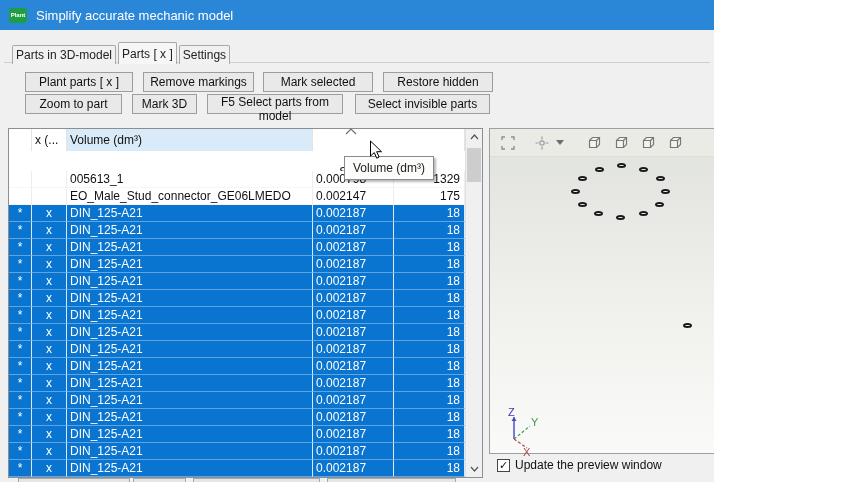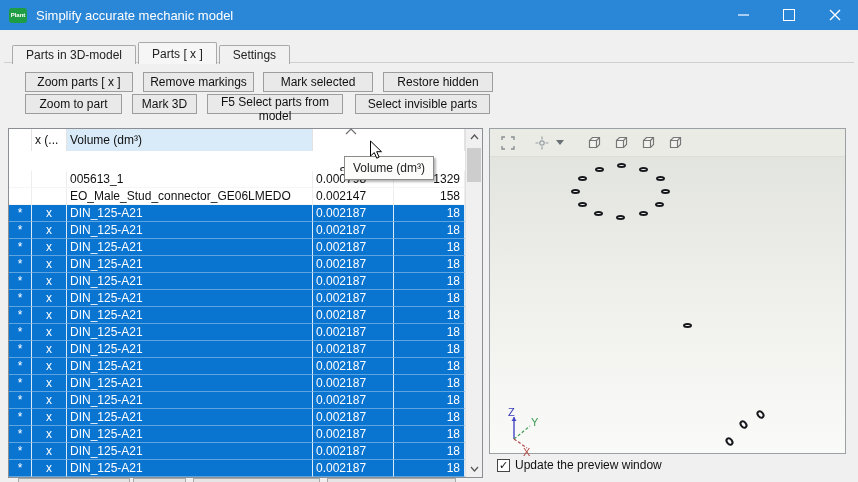--- a/index.html
+++ b/index.html
@@ -1,32 +1,32 @@
 <!DOCTYPE html>
 <html><head>
 <meta charset="utf-8">
 <style>
   html,body{margin:0;padding:0;}
-  .window{position:relative;width:858px;height:482px;background:#f0f0f0;
+  .window{position:relative;width:714px;height:482px;background:#f0f0f0;
     font-family:"Liberation Sans",sans-serif;overflow:hidden;}
 
   
   .titlebar{position:absolute;left:0;top:0;width:858px;height:30px;background:#2a86d7;
     display:flex;align-items:center;}
   .app-icon{width:18px;height:15px;margin-left:9px;background:#1f9d44;border-radius:3px;
     color:#fff;font-size:6px;font-weight:bold;display:flex;align-items:center;justify-content:center;}
   .title-text{color:#fff;font-size:13px;margin-left:9px;}
   .win-controls{margin-left:auto;display:flex;height:100%;}
   .win-btn{width:46px;height:100%;display:flex;align-items:center;justify-content:center;}
   .min-glyph{width:11px;height:2px;background:#a8cdf0;}
   .max-glyph{width:10px;height:10px;border:1px solid #fff;background:transparent;}
 
   
   .tabstrip{position:absolute;left:12px;top:42px;display:flex;align-items:flex-end;z-index:2;}
-  .tab{height:18px;padding:0 13px;font-size:12px;color:#222;background:#f1f1f1;
+  .tab{height:18px;padding:0 3px;font-size:12px;color:#222;background:#f1f1f1;
     border:1px solid #a9a9a9;border-bottom:none;display:flex;align-items:center;
     margin-right:2px;border-radius:2px 2px 0 0;}
   .tab.active{height:21px;background:#f6f6f6;z-index:3;text-align:right;}
   .tabline{position:absolute;left:4px;top:62px;right:4px;border-top:1px solid #cfcfcf;}
 
   
   .cmd{position:absolute;height:20px;background:#e9e9e9;border:1px solid #9d9d9d;
     font-family:"Liberation Sans",sans-serif;font-size:12px;color:#111;padding:0;}
   .r1{top:72px;} .r2{top:94px;}
   #b1{left:25px;width:108px;} #b2{left:143px;width:111px;} #b3{left:263px;width:110px;} #b4{left:383px;width:110px;}
@@ -127,21 +127,21 @@
     </div>
   </div>
 
   <div class="tabline"></div>
   <div class="tabstrip">
     <div class="tab">Parts in 3D-model</div>
     <div class="tab active">Parts [ x ]</div>
     <div class="tab">Settings</div>
   </div>
 
-  <button class="cmd r1" id="b1">Zoom parts [ x ]</button>
+  <button class="cmd r1" id="b1">Plant parts [ x ]</button>
   <button class="cmd r1" id="b2">Remove markings</button>
   <button class="cmd r1" id="b3">Mark selected</button>
   <button class="cmd r1" id="b4">Restore hidden</button>
   <button class="cmd r2" id="b5">Zoom to part</button>
   <button class="cmd r2" id="b6">Mark 3D</button>
   <button class="cmd r2" id="b7">F5 Select parts from model</button>
   <button class="cmd r2" id="b8">Select invisible parts</button>
 
   <div class="table-panel">
     <div class="head-wrap">
@@ -202,21 +202,21 @@
           <div class="cl cn">005613_1</div>
           <div class="cl cv">0.000798</div>
           <div class="cl cs">1329</div>
           <div class="cl cf"></div>
         </div>
         <div class="trow grid">
           <div class="cl cm"></div>
           <div class="cl cx"></div>
           <div class="cl cn">EO_Male_Stud_connector_GE06LMEDO</div>
           <div class="cl cv">0.002147</div>
-          <div class="cl cs">158</div>
+          <div class="cl cs">175</div>
           <div class="cl cf"></div>
         </div>
         <div class="trow grid sel">
           <div class="cl cm">*</div>
           <div class="cl cx">x</div>
           <div class="cl cn">DIN_125-A21</div>
           <div class="cl cv">0.002187</div>
           <div class="cl cs">18</div>
           <div class="cl cf"></div>
         </div>

